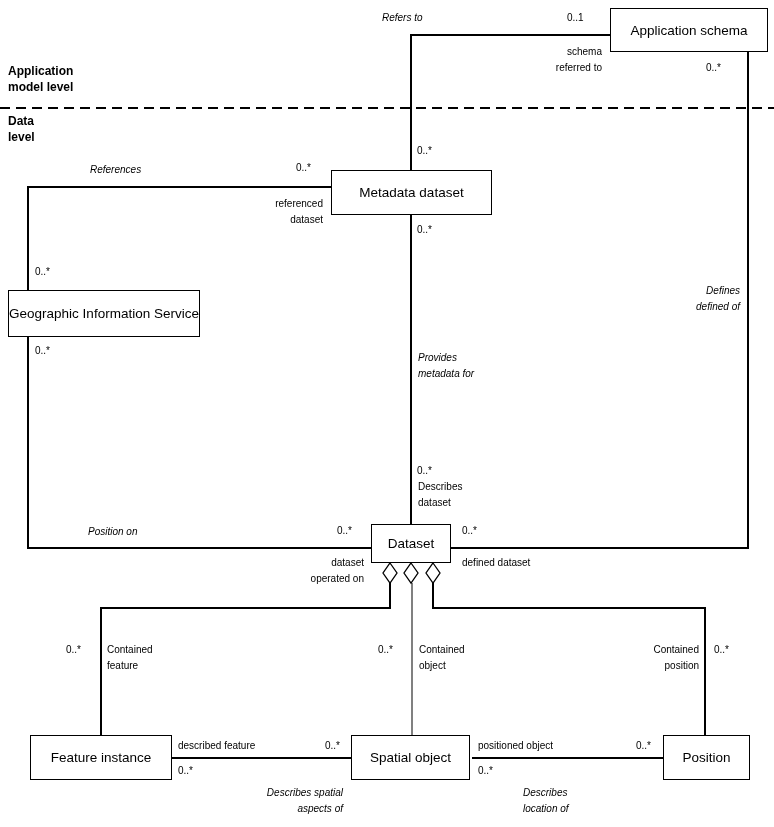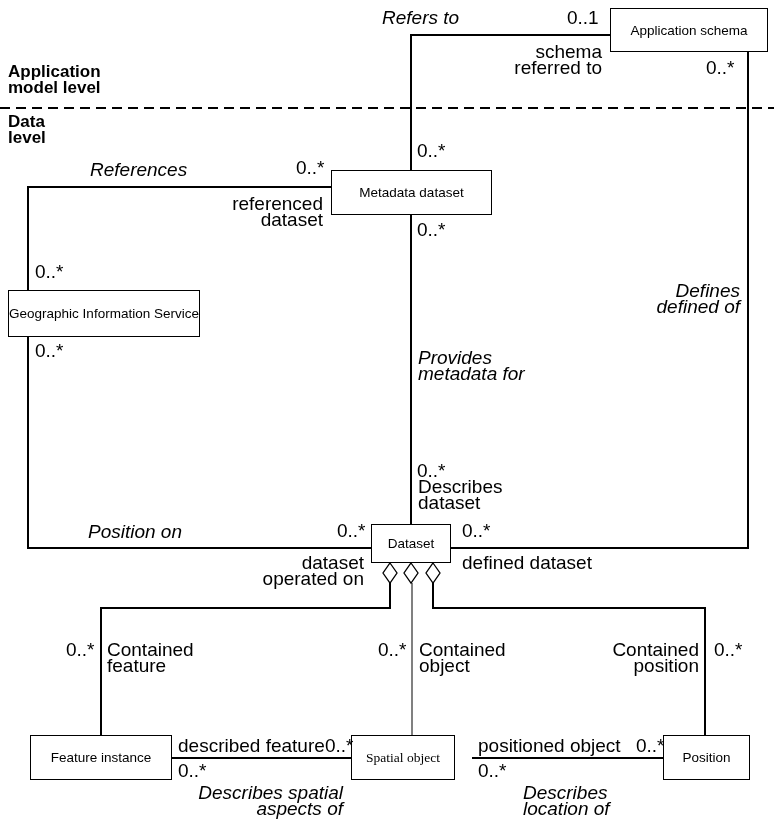--- a/index.html
+++ b/index.html
@@ -30,21 +30,21 @@
     background: #ffffff;
     display: flex;
     align-items: center;
     justify-content: center;
     font-size: 13.5px;
     color: #000000;
     z-index: 5;
   }
   .lbl {
     position: absolute;
-    font-size: 19px;
+    font-size: 10px;
     color: #000000;
     line-height: 15.5px;
     white-space: pre;
     z-index: 6;
   }
   .lbl.assoc {
     font-style: italic;
   }
   .lbl.role {
     font-style: normal;
@@ -53,21 +53,21 @@
     font-style: normal;
   }
   .lbl.right {
     text-align: right;
   }
   .lbl.center {
     text-align: right;
   }
   .level-lbl {
     position: absolute;
-    font-size: 17px;
+    font-size: 12px;
     font-weight: bold;
     line-height: 15.5px;
     color: #000000;
     white-space: pre;
     z-index: 6;
   }
 </style>
 </head>
 <body>
 
@@ -119,21 +119,21 @@
   </div>
 
   <div class="cls-box" style="left:371px; top:524px; width:80px; height:39px;">
     <span>Dataset</span>
   </div>
 
   <div class="cls-box" style="left:30px; top:735px; width:142px; height:45px;">
     <span>Feature instance</span>
   </div>
 
-  <div class="cls-box" style="left:351px; top:735px; width:104px; height:45px;font-family:Liberation Serif, serif;">
+  <div class="cls-box" style="left:351px; top:735px; width:119px; height:45px;">
     <span>Spatial object</span>
   </div>
 
   <div class="cls-box" style="left:663px; top:735px; width:87px; height:45px;">
     <span>Position</span>
   </div>
 
   <div class="level-lbl" style="left:8px; top:64px;">Application
 model level</div>
 

